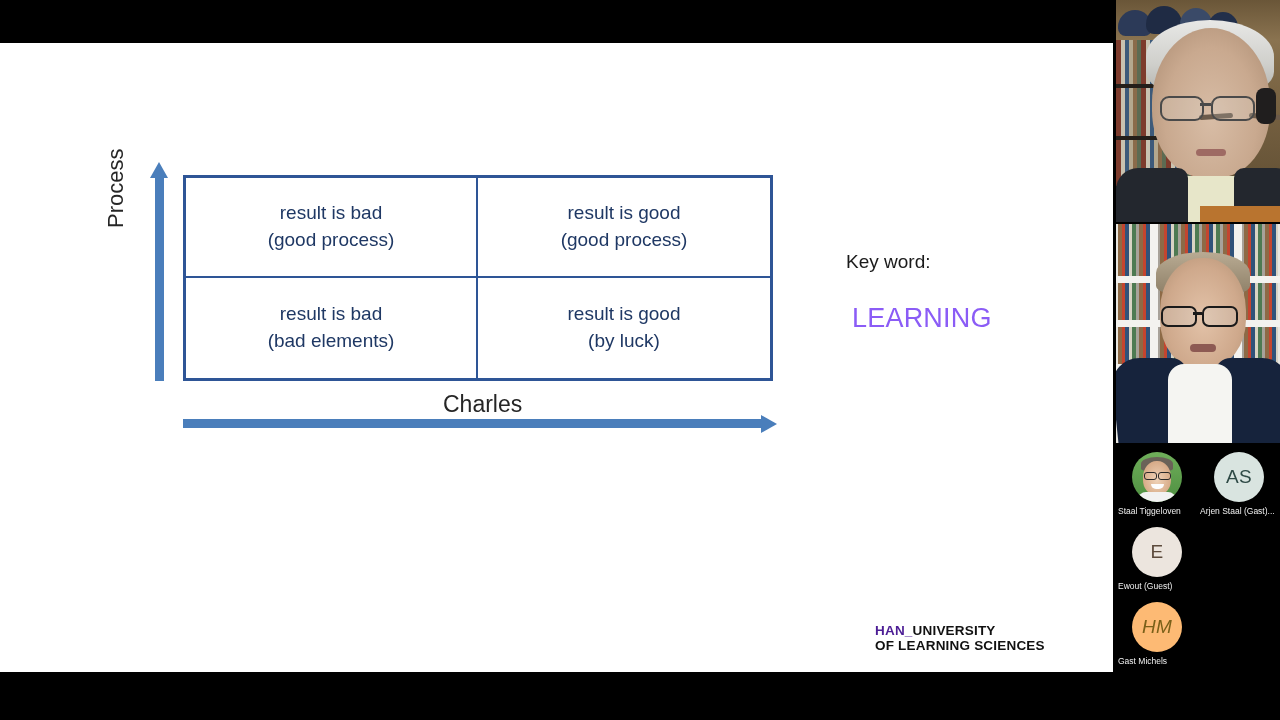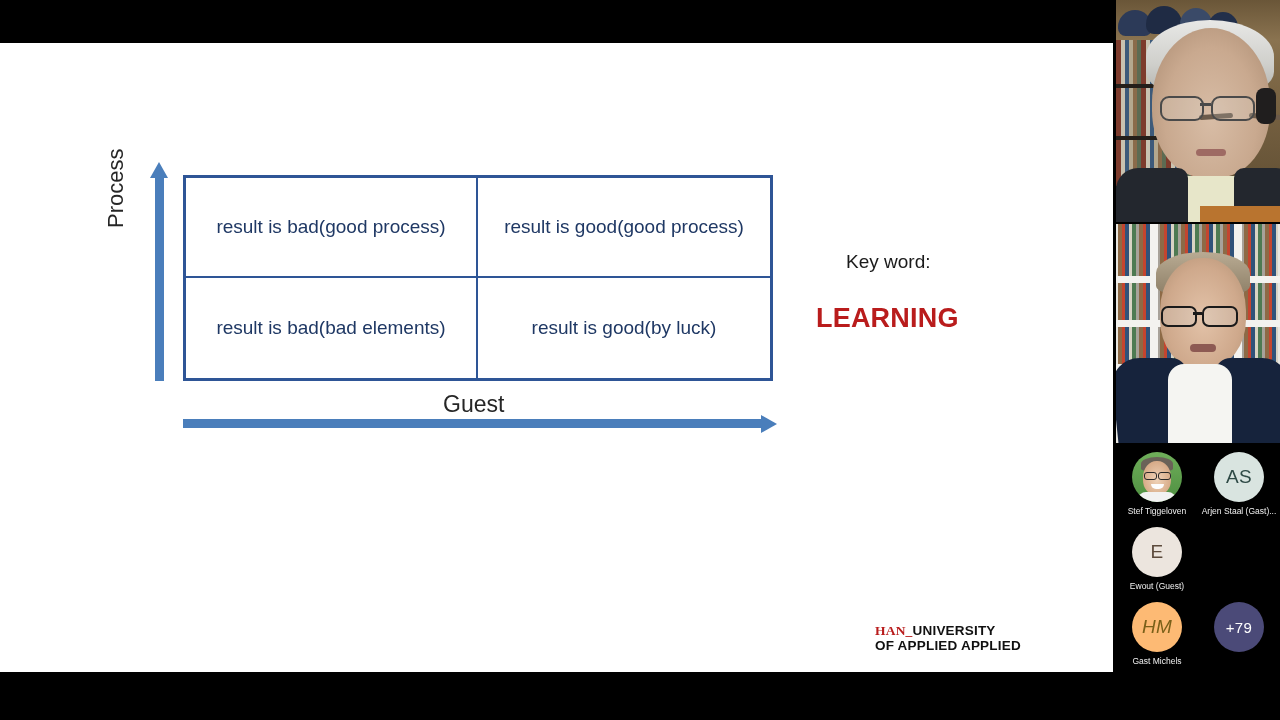--- a/index.html
+++ b/index.html
@@ -52,21 +52,21 @@
     height: 206px;
     border: 3px solid #2e5596;
     box-sizing: border-box;
     display: grid;
     grid-template-columns: 1fr 1fr;
     grid-template-rows: 1fr 1fr;
     background: #ffffff;
   }
   .matrix-cell {
     display: flex;
-    flex-direction: row;
+    flex-direction: column;
     align-items: center;
     justify-content: center;
     box-sizing: border-box;
     color: #1f3864;
     font-size: 19px;
     line-height: 1.42;
     text-align: center;
   }
   .matrix-cell.c-tl { border-right: 2px solid #2e5596; border-bottom: 2px solid #2e5596; }
   .matrix-cell.c-tr { border-bottom: 2px solid #2e5596; }
@@ -135,41 +135,41 @@
   .keyword-label {
     position: absolute;
     left: 846px;
     top: 208px;
     font-size: 19px;
     color: #1a1a1a;
     white-space: nowrap;
   }
   .keyword-value {
     position: absolute;
-    left: 816px;
+    left: 852px;
     top: 260px;
     font-size: 27px;
-    font-weight: bold;
-    color: #b91c1c;
+    font-weight: normal;
+    color: #8b5cf6;
     white-space: nowrap;
     letter-spacing: 0.2px;
   }
 
   
   .han-logo {
     position: absolute;
     left: 875px;
     top: 580px;
     line-height: 1.14;
     font-size: 13.5px;
     font-weight: bold;
     letter-spacing: 0.2px;
   }
   .han-logo .l1 { color: #111111; white-space: nowrap; }
-  .han-logo .l1 .han { color: #b91c1c; font-family: Liberation Serif, serif; }
+  .han-logo .l1 .han { color: #4c1d95; }
   .han-logo .l2 { color: #111111; white-space: nowrap; }
 
   
   #rail {
     position: absolute;
     left: 1116px;
     top: 0;
     width: 164px;
     height: 720px;
     background: #000000;
@@ -322,21 +322,20 @@
   #avatar-grid {
     position: absolute;
     left: 0;
     top: 452px;
     width: 164px;
     height: 240px;
   }
   .avatar-cell {
     position: absolute;
     width: 82px;
-    text-align: center;
   }
   .avatar-circle {
     width: 50px;
     height: 50px;
     border-radius: 50%;
     margin: 0 auto;
     display: flex;
     align-items: center;
     justify-content: center;
     font-size: 19px;
@@ -416,30 +415,30 @@
       <div class="matrix-cell c-bl">
         <div>result is bad</div>
         <div class="line2">(bad elements)</div>
       </div>
       <div class="matrix-cell c-br">
         <div>result is good</div>
         <div class="line2">(by luck)</div>
       </div>
     </div>
 
-    <div class="axis-h-label">Guest</div>
+    <div class="axis-h-label">Charles</div>
     <div class="axis-h"></div>
     <div class="axis-h-head"></div>
 
     <div class="keyword-label">Key word:</div>
     <div class="keyword-value">LEARNING</div>
 
     <div class="han-logo">
       <div class="l1"><span class="han">HAN_</span><span>UNIVERSITY</span></div>
-      <div class="l2">OF APPLIED APPLIED</div>
+      <div class="l2">OF LEARNING SCIENCES</div>
     </div>
   </div>
 
   <div class="bar-top"></div>
   <div class="bar-bottom"></div>
 
   <div id="rail">
 
     <div class="video-tile" id="tile-1">
       <div class="t1-bg"></div>
@@ -493,40 +492,36 @@
 
       <div class="avatar-cell" style="left:0px; top:0px;">
         <div class="avatar-circle photo-av">
           <div class="pa-hair"></div>
             <div class="pa-head"></div>
           <div class="pa-gl l"></div>
             <div class="pa-gl r"></div>
           <div class="pa-smile"></div>
             <div class="pa-shirt"></div>
         </div>
-        <div class="avatar-name">Stef Tiggeloven</div>
+        <div class="avatar-name">Staal Tiggeloven</div>
       </div>
 
       <div class="avatar-cell" style="left:82px; top:0px;">
         <div class="avatar-circle" style="background:#d9e4e0;color:#2f4a46;">AS</div>
         <div class="avatar-name">Arjen Staal (Gast)...</div>
       </div>
 
       <div class="avatar-cell" style="left:0px; top:75px;">
         <div class="avatar-circle" style="background:#ece5de;color:#5d4b3c;">E</div>
         <div class="avatar-name">Ewout (Guest)</div>
       </div>
 
 
       <div class="avatar-cell" style="left:0px; top:150px;">
         <div class="avatar-circle" style="background:#fdba74;color:#7a6019;font-style:italic;">HM</div>
         <div class="avatar-name">Gast Michels</div>
       </div>
 
-      <div class="avatar-cell" style="left:82px; top:150px;">
-        <div class="avatar-circle" style="background:#4b4a78;color:#ffffff;font-size:15px;">+79</div>
-        <div class="avatar-name"></div>
-      </div>
 
     </div>
   </div>
 
 </div>
 
 </body></html>

